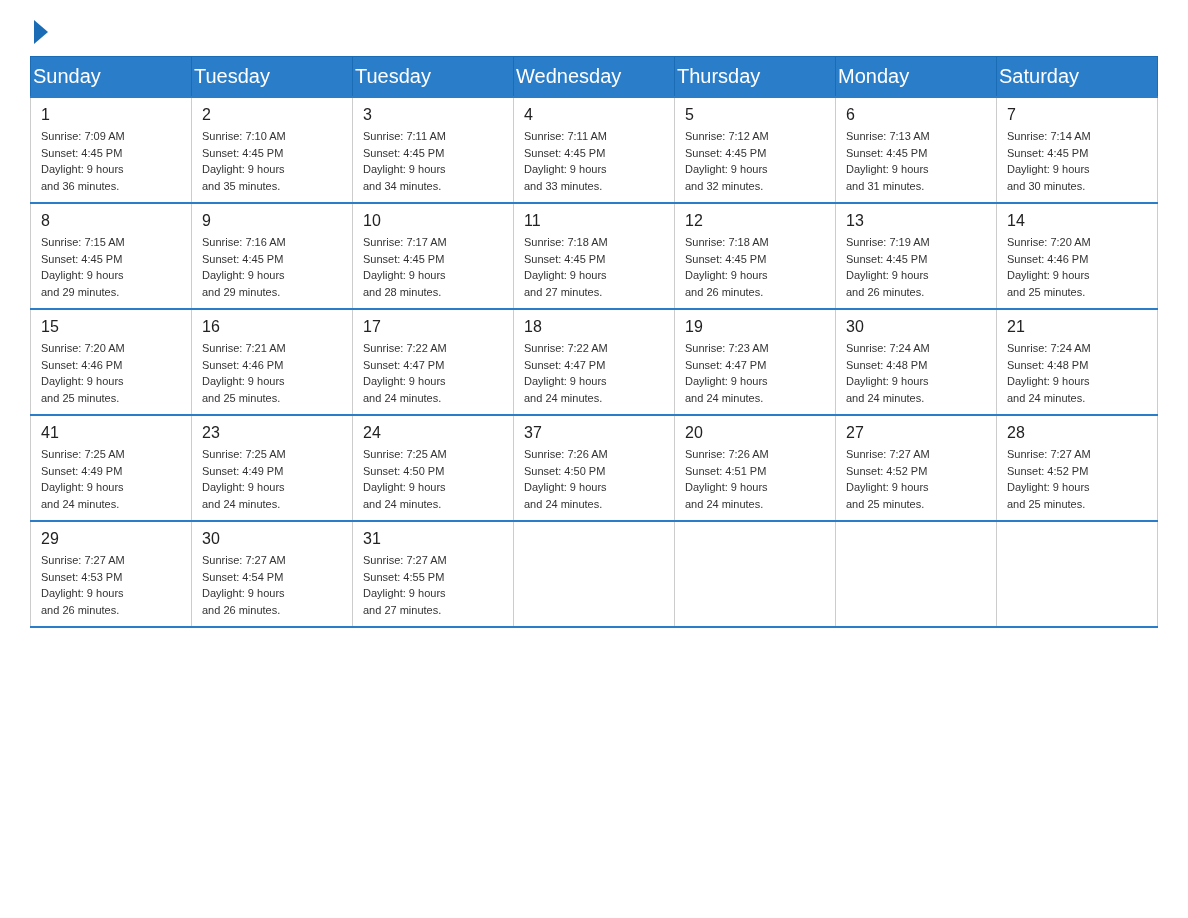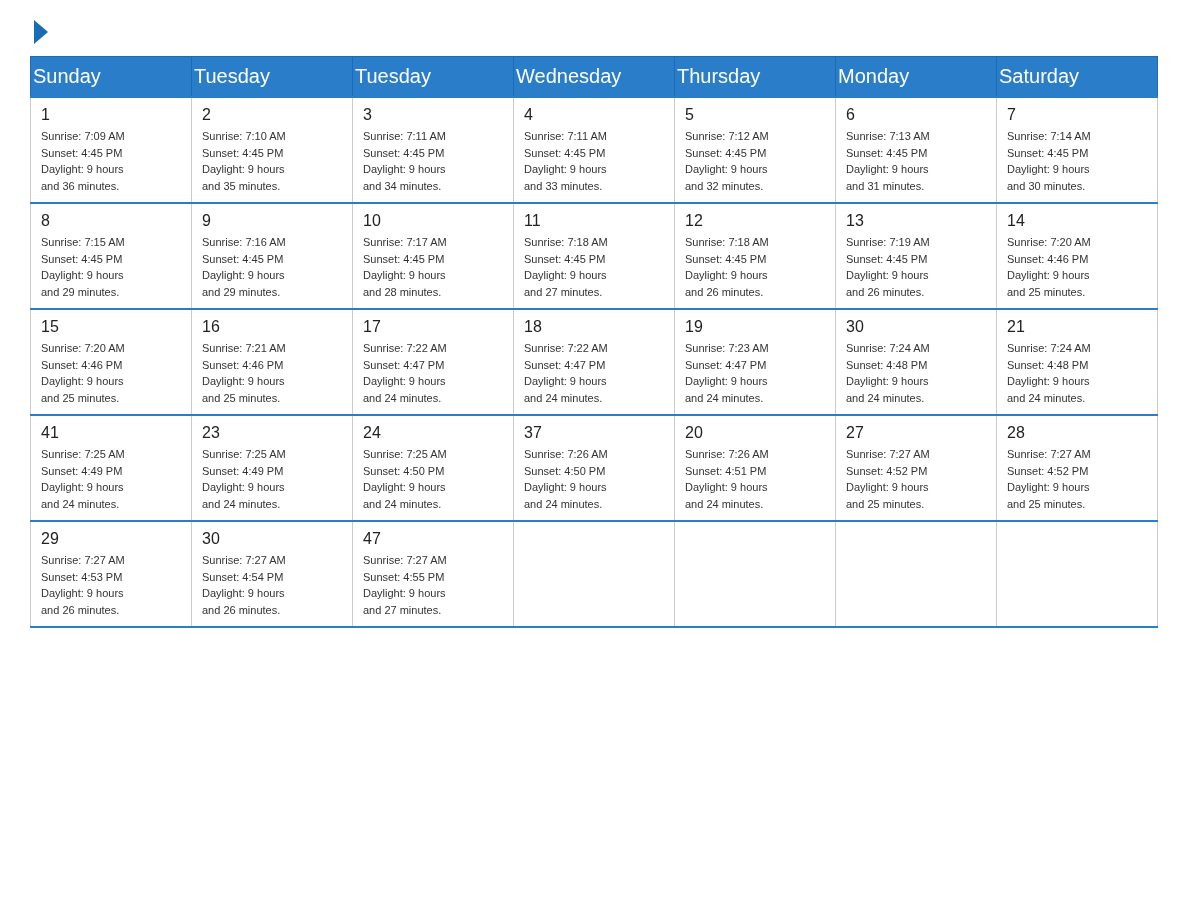--- a/index.html
+++ b/index.html
@@ -377,21 +377,21 @@
         </td>
         <td>
           <span class="day-num">30</span>
 <div class="day-info">
   Sunrise: 7:27 AM<br>
   Sunset: 4:54 PM<br>
   Daylight: 9 hours<br>and 26 minutes.
 </div>
         </td>
         <td>
-          <span class="day-num">47</span>
+          <span class="day-num">31</span>
 <div class="day-info">
   Sunrise: 7:27 AM<br>
   Sunset: 4:55 PM<br>
   Daylight: 9 hours<br>and 27 minutes.
 </div>
         </td>
         <td class="empty-cell"></td>
         <td class="empty-cell"></td>
         <td class="empty-cell"></td>
         <td class="empty-cell"></td>

